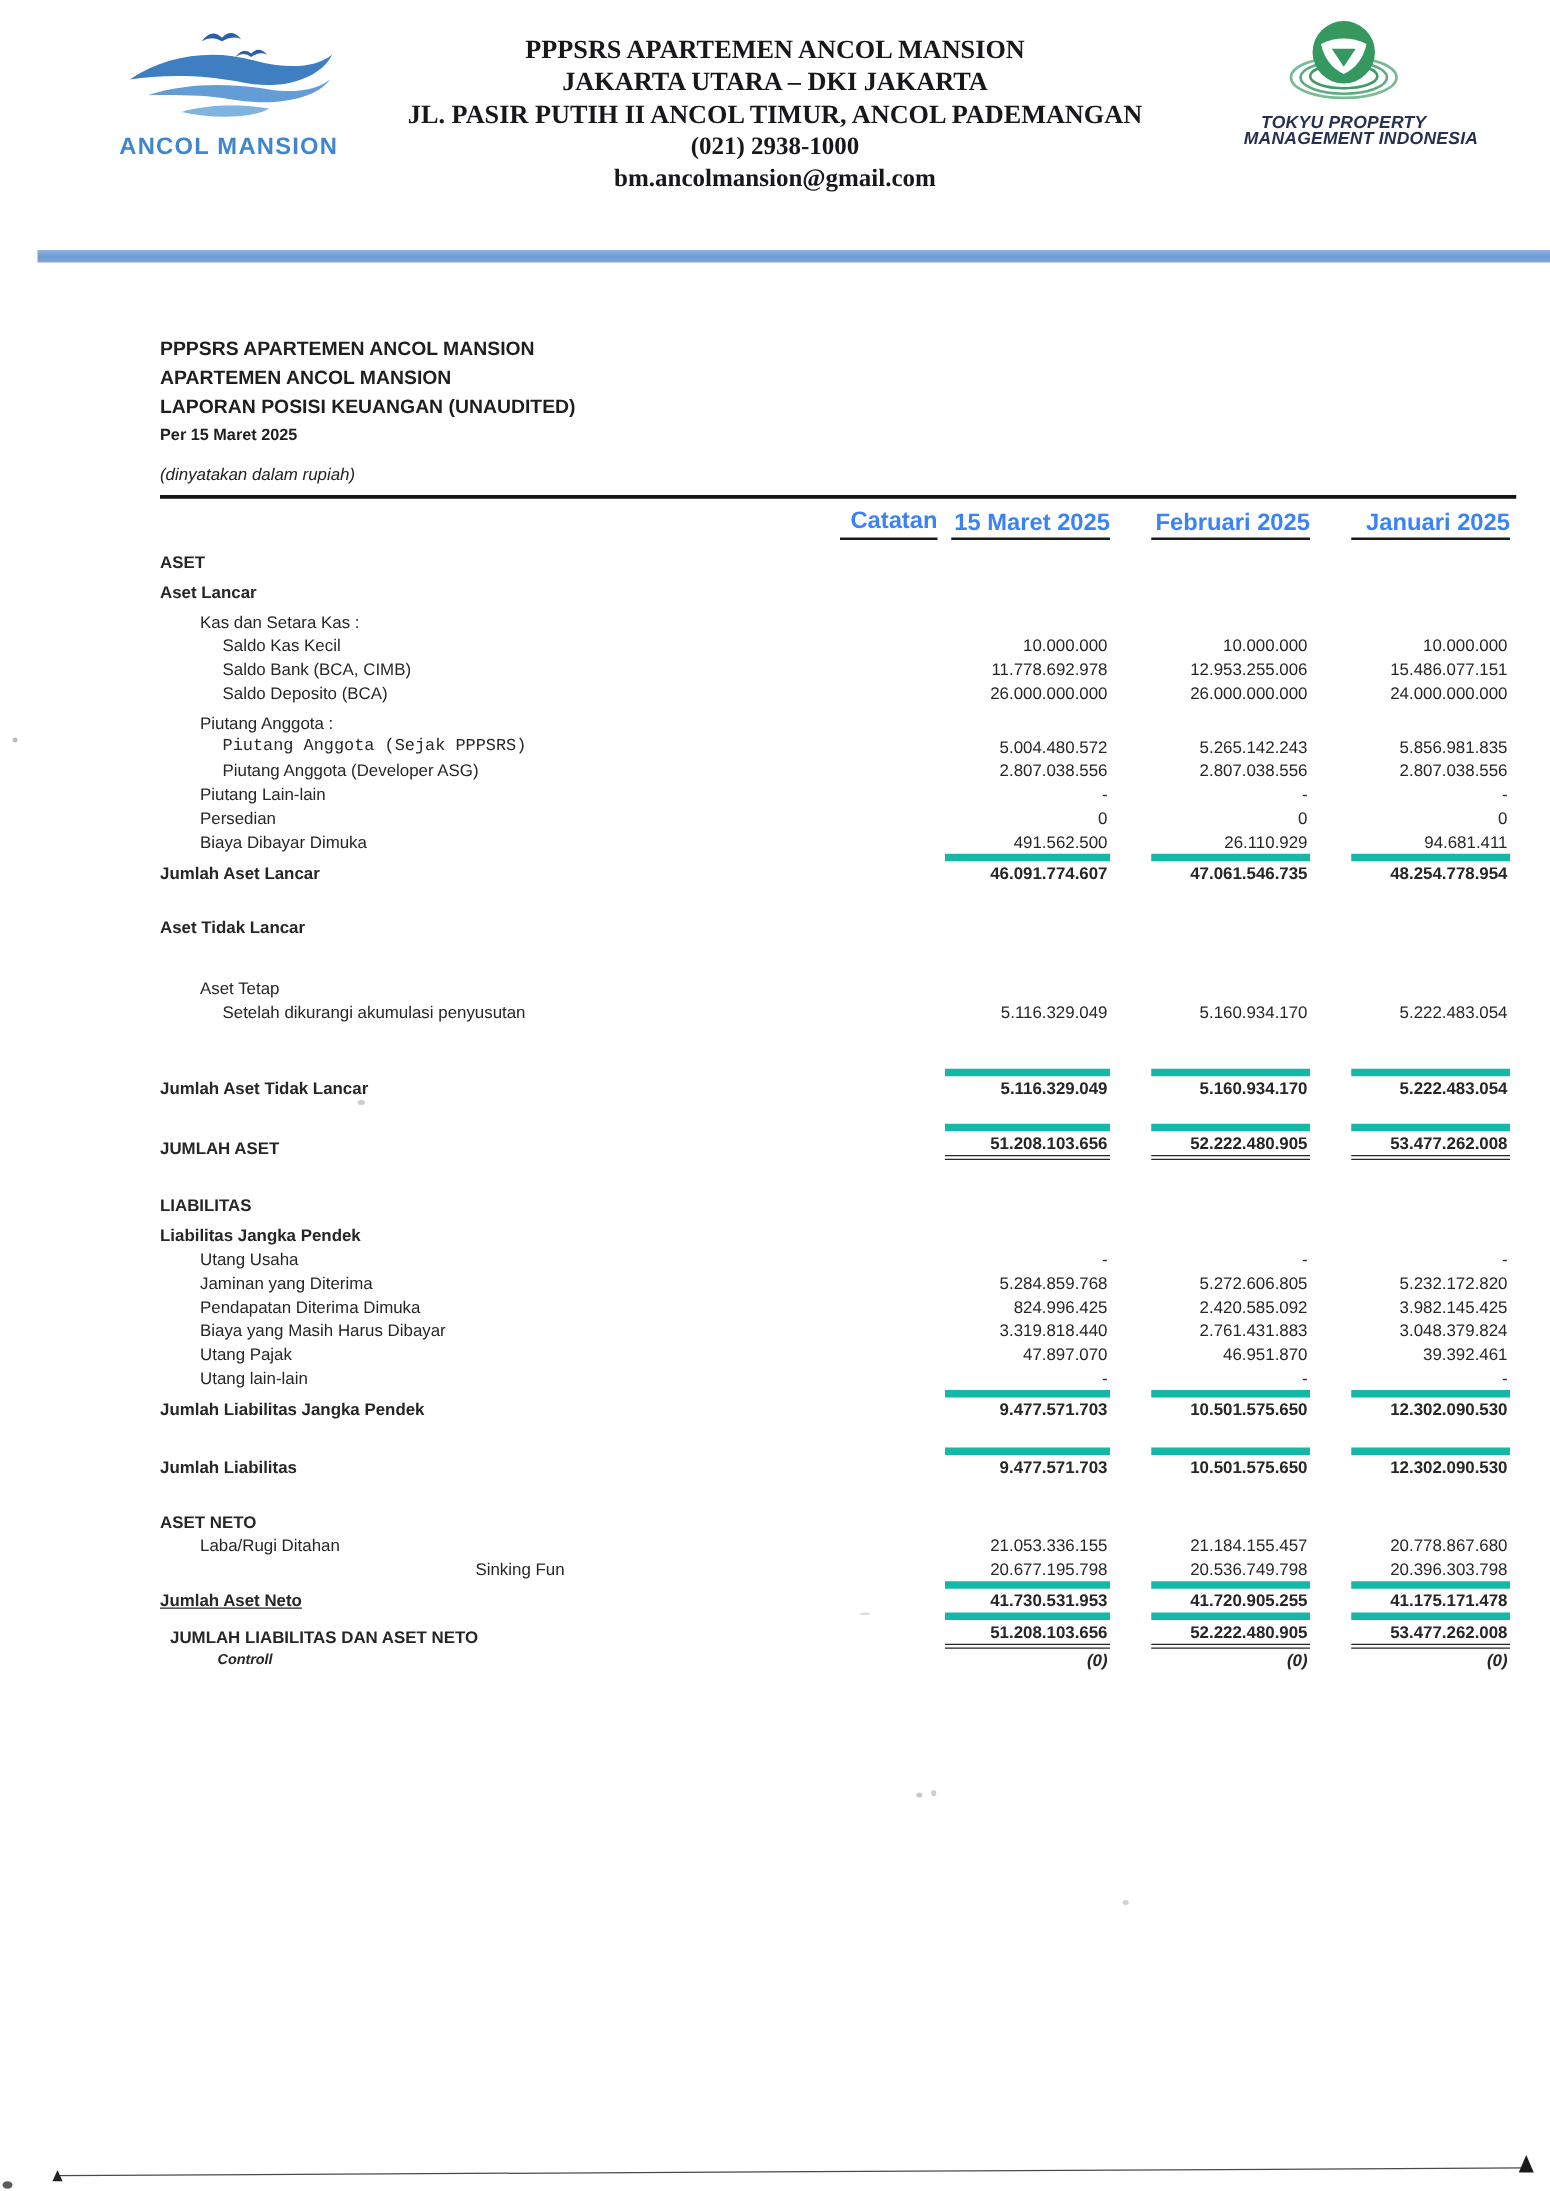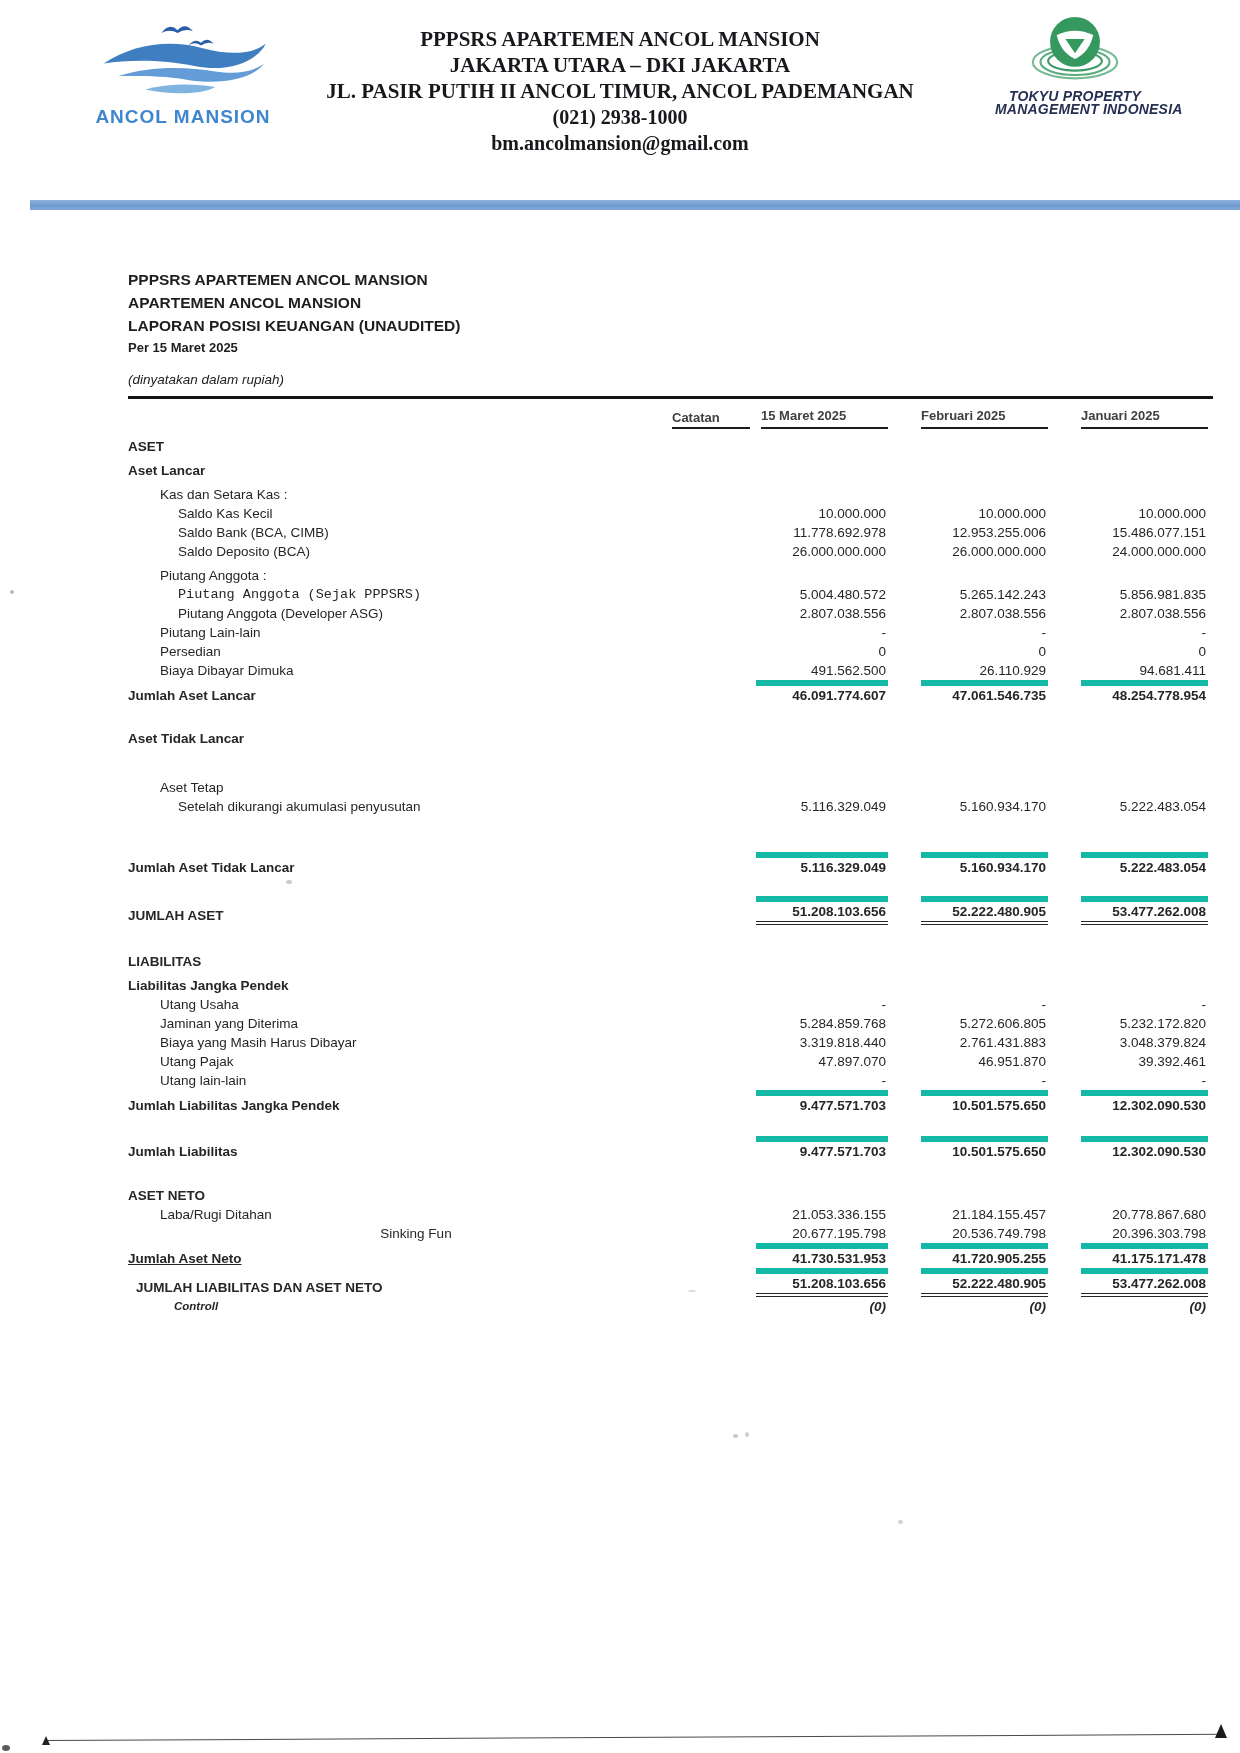--- a/index.html
+++ b/index.html
@@ -36,22 +36,22 @@
   .unit-note { position:absolute; left:128px; top:372px; font-size:13.5px; font-style:italic; color:#222; }
   .note-rule { position:absolute; left:128px; top:396px; width:1085px; border-top:3px solid #141414; }
 
   
   .financial-table { position:absolute; left:128px; top:406px; width:1082px; }
   .trow { display:grid; grid-template-columns:544px 78px 138px 160px 160px; align-items:end; }
   .thead-row { margin-bottom:3px; }
   .c-label { font-size:13.5px; line-height:19px; white-space:nowrap; }
   .c-cat { text-align:center; }
   .c-val { text-align:right; font-size:13.5px; line-height:19px; }
-  .hdr { display:inline-block; font-size:13px; font-weight:bold; text-align:left;
-    border-bottom:2px solid #1c1c1c; padding-bottom:2px; color:#404040; }
+  .hdr { display:inline-block; font-size:19px; font-weight:bold; text-align:right;
+    border-bottom:2px solid #1c1c1c; padding-bottom:2px; color:#3b82f6; }
   .hdr.cat-w { width:78px; }
   .hdr.val-w { width:127px; }
   .vbox { display:inline-block; padding:0 2px 0 0; min-height:19px; }
   .v1 .vbox { width:132px; } .v2 .vbox { width:127px; } .v3 .vbox { width:127px; }
   .bold .c-label, .bold .c-val { font-weight:bold; }
   .vtop { border-top:6px solid #14b8a6; }
   .vdouble { border-bottom:4px double #262626; }
   .small-italic .c-label { font-size:11.5px; font-style:italic; font-weight:bold; }
   .vitalic .vbox { font-style:italic; font-weight:bold; }
   .spacer { width:100%; }
@@ -276,20 +276,27 @@
           <div class="c-val v3"><span class="vbox">-</span></div>
         </div>
         <div class="trow">
           <div class="c-label" style="padding-left: 32px;">Jaminan yang Diterima</div>
           <div class="c-cat"></div>
           <div class="c-val v1"><span class="vbox">5.284.859.768</span></div>
           <div class="c-val v2"><span class="vbox">5.272.606.805</span></div>
           <div class="c-val v3"><span class="vbox">5.232.172.820</span></div>
         </div>
         <div class="trow">
+          <div class="c-label" style="padding-left: 32px;">Pendapatan Diterima Dimuka</div>
+          <div class="c-cat"></div>
+          <div class="c-val v1"><span class="vbox">824.996.425</span></div>
+          <div class="c-val v2"><span class="vbox">2.420.585.092</span></div>
+          <div class="c-val v3"><span class="vbox">3.982.145.425</span></div>
+        </div>
+        <div class="trow">
           <div class="c-label" style="padding-left: 32px;">Biaya yang Masih Harus Dibayar</div>
           <div class="c-cat"></div>
           <div class="c-val v1"><span class="vbox">3.319.818.440</span></div>
           <div class="c-val v2"><span class="vbox">2.761.431.883</span></div>
           <div class="c-val v3"><span class="vbox">3.048.379.824</span></div>
         </div>
         <div class="trow">
           <div class="c-label" style="padding-left: 32px;">Utang Pajak</div>
           <div class="c-cat"></div>
           <div class="c-val v1"><span class="vbox">47.897.070</span></div>

